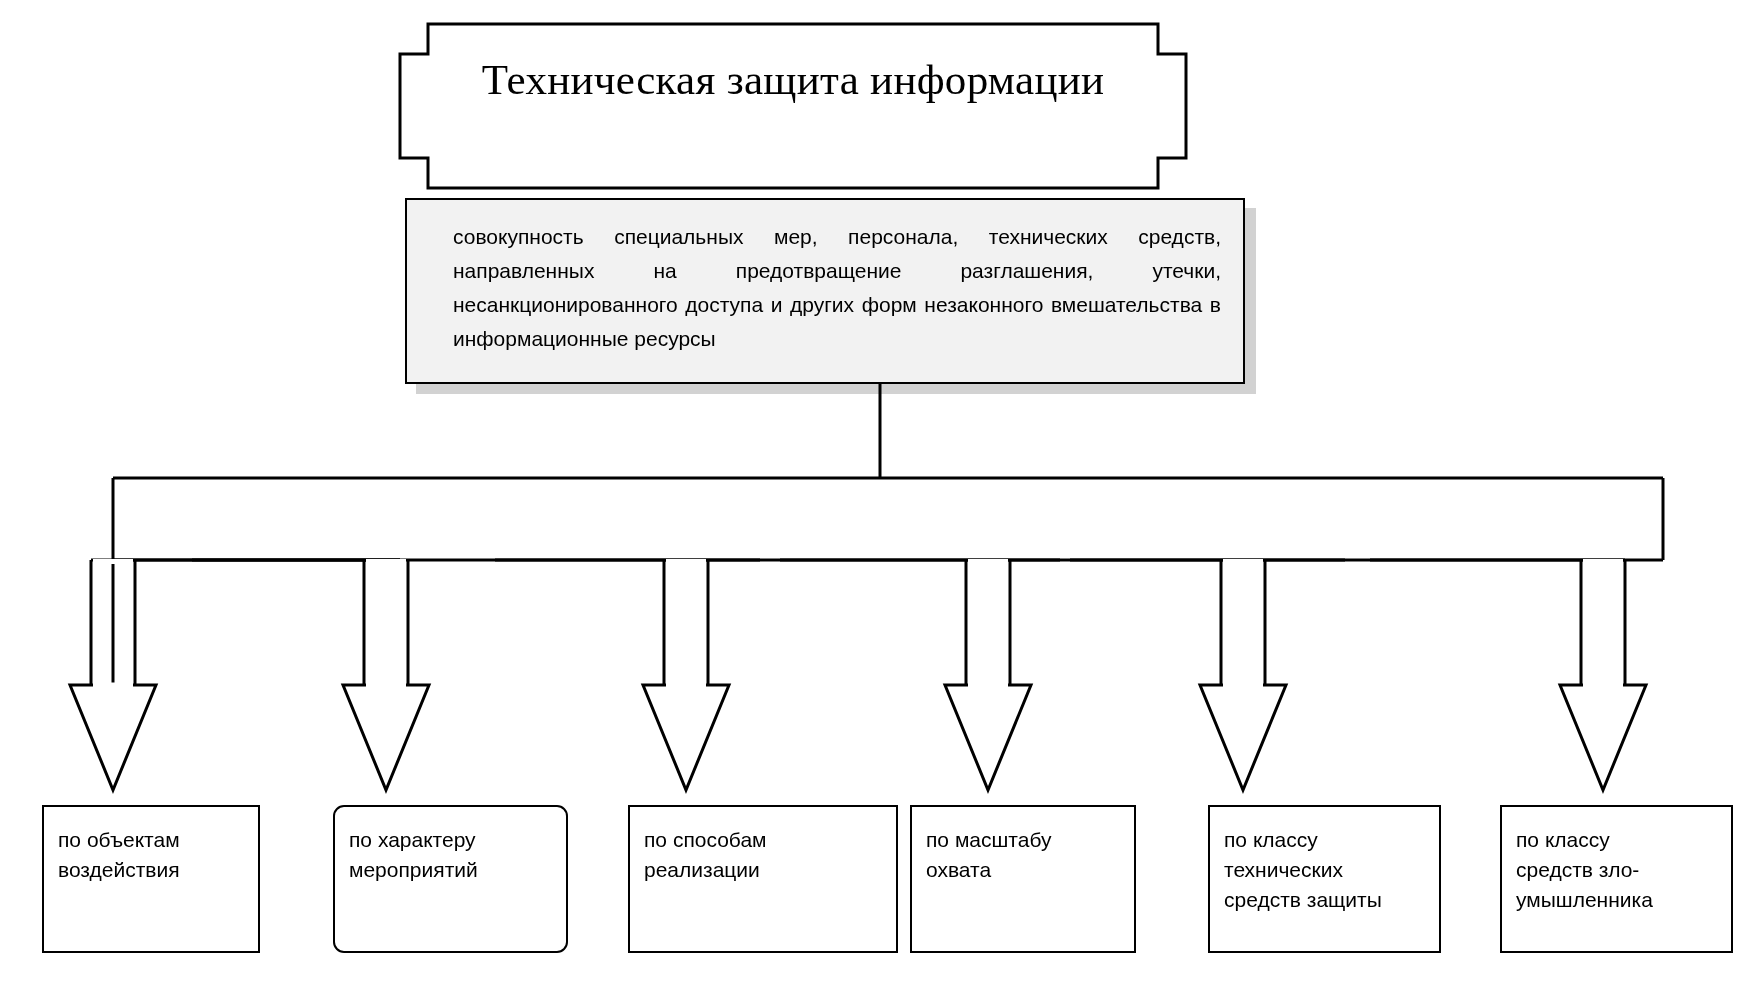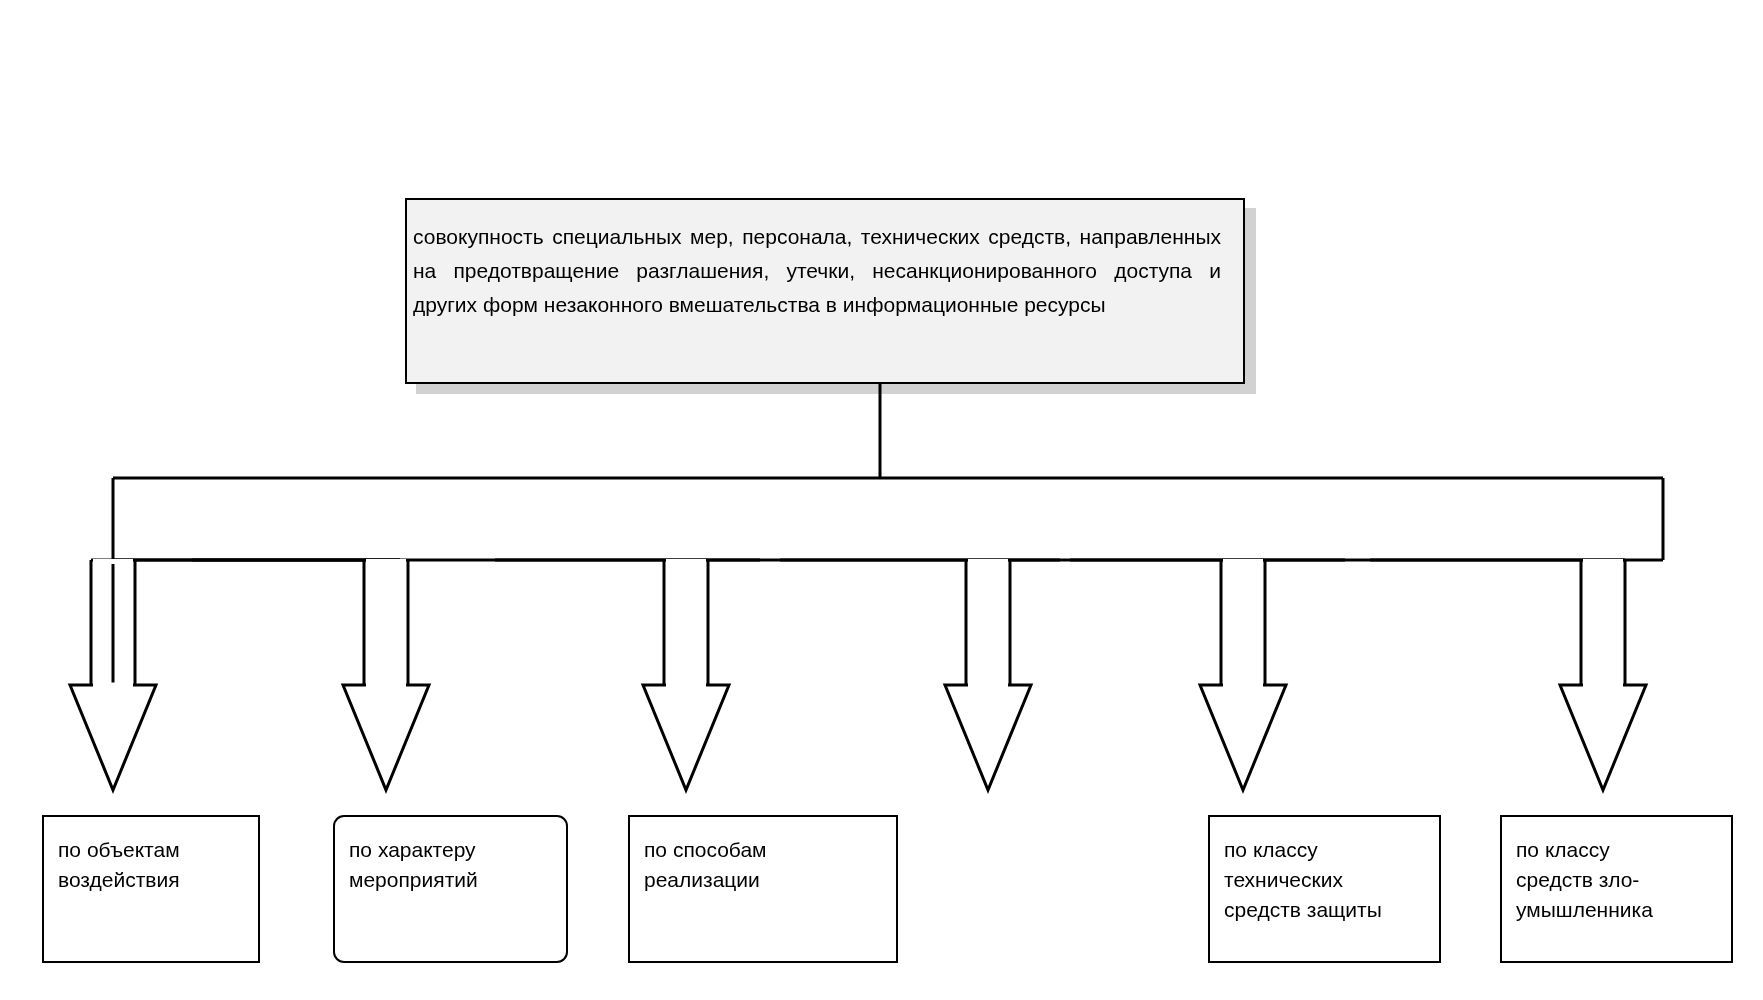--- a/index.html
+++ b/index.html
@@ -78,46 +78,52 @@
     box-sizing: border-box;
   }
   .definition-text {
     padding: 20px 22px 0 6px;
     font-family: "Liberation Sans", sans-serif;
     font-size: 21px;
     line-height: 1.62;
     color: #000000;
     text-align: justify;
     text-align-last: left;
+    margin-left: 40px;
   }
 
   
   .leaf-box {
     position: absolute;
     box-sizing: border-box;
     border: 2px solid #000000;
     background: #ffffff;
     top: 805px;
     height: 148px;
-    margin-top: 10px;
   }
   .leaf-label {
     padding: 18px 12px 0 14px;
     font-family: "Liberation Sans", sans-serif;
     font-size: 21px;
     line-height: 1.42;
     color: #000000;
     white-space: pre-line;
   }
 </style>
 </head>
 <body>
 
 <div id="diagram-root">
 
+  <div class="title-banner">
+    <svg width="790" height="168" viewBox="0 0 790 168">
+      <path d="M 30 2 L 760 2 L 760 32 L 788 32 L 788 136 L 760 136 L 760 166 L 30 166 L 30 136 L 2 136 L 2 32 L 30 32 Z" fill="#ffffff" stroke="#000000" stroke-width="3"></path>
+    </svg>
+    <div class="title-text">Техническая защита информации</div>
+  </div>
 
   <div class="definition-shadow"></div>
   <div class="definition-box">
     <div class="definition-text">совокупность специальных мер, персонала, технических средств, направленных на предотвращение разглашения, утечки, несанкционированного доступа и других форм незаконного вмешательства в информационные ресурсы</div>
   </div>
 
   <svg class="connector-layer" viewBox="0 0 1763 1000">
     <g fill="none" stroke="#000000" stroke-width="3">
 
       <path d="M 880 384 L 880 478"></path>
@@ -199,20 +205,24 @@
 воздействия</div>
   </div>
   <div class="leaf-box" style="left:333px; width:235px;border-radius:11px;">
     <div class="leaf-label">по характеру
 мероприятий</div>
   </div>
   <div class="leaf-box" style="left:628px; width:270px;">
     <div class="leaf-label">по способам
 реализации</div>
   </div>
+  <div class="leaf-box" style="left:910px; width:226px;">
+    <div class="leaf-label">по масштабу
+охвата</div>
+  </div>
   <div class="leaf-box" style="left:1208px; width:233px;">
     <div class="leaf-label">по классу
 технических
 средств защиты</div>
   </div>
   <div class="leaf-box" style="left:1500px; width:233px;">
     <div class="leaf-label">по классу
 средств зло-
 умышленника</div>
   </div>

